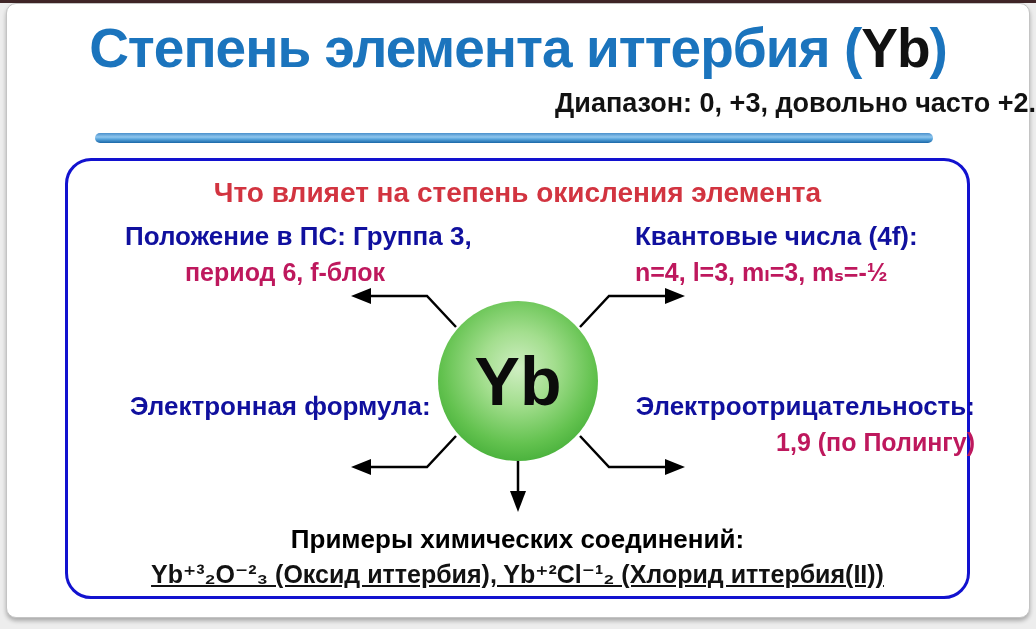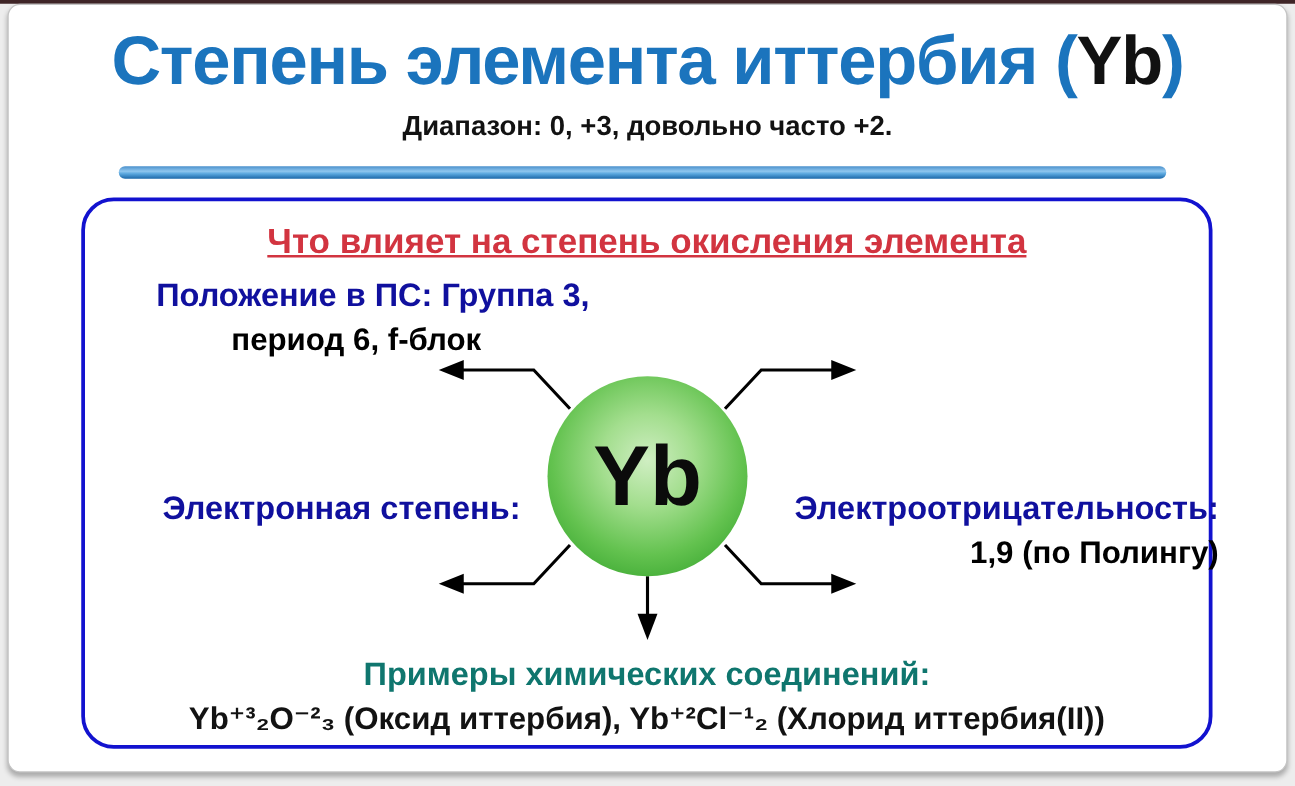--- a/index.html
+++ b/index.html
@@ -11,58 +11,58 @@
   .card{
     position:absolute;left:6px;top:3px;width:1022px;height:613px;background:#ffffff;
     border:1px solid #c4c4c4;border-radius:10px;box-shadow:0 3px 4px rgba(0,0,0,0.28);
   }
   .title{
     position:absolute;left:0;top:16px;width:1036px;text-align:center;
     font-size:55px;font-weight:bold;color:#1b74bd;letter-spacing:-1px;white-space:nowrap;
   }
   .title .element{color:#111111;}
   .subtitle{
-    position:absolute;left:0;top:88px;width:1036px;text-align:center;
-    font-size:22px;font-weight:bold;color:#121212;
+    position:absolute;left:0;top:88px;width:1036px;text-align:right;
+    font-size:27px;font-weight:bold;color:#121212;
   }
   .divider{
     position:absolute;left:95px;top:133px;width:838px;height:10px;border-radius:6px;
     background:linear-gradient(180deg,#4a90cc 0%,#8fc6ee 40%,#5aa7de 60%,#1b67a8 100%);
   }
   .factor-box{
     position:absolute;left:65px;top:158px;width:905px;height:441px;background:#ffffff;
     border:3px solid #1212cf;border-radius:26px;box-sizing:border-box;
   }
   .box-heading{
     position:absolute;left:65px;top:177px;width:905px;text-align:center;
-    font-size:28px;font-weight:bold;color:#d23440;text-decoration:underline;
+    font-size:28px;font-weight:bold;color:#d23440;
   }
   .factor{position:absolute;}
   .f-label{font-size:26px;font-weight:bold;color:#10109e;white-space:nowrap;}
-  .f-value{font-size:25px;font-weight:bold;color:#000000;margin-top:6px;white-space:nowrap;}
+  .f-value{font-size:25px;font-weight:bold;color:#be185d;margin-top:6px;white-space:nowrap;}
   #factor-position{left:125px;top:221px;width:320px;}
   #factor-position .f-value{text-align:center;}
   #factor-quantum{left:635px;top:221px;width:340px;}
   #factor-formula{left:130px;top:391px;width:330px;}
   #factor-formula .f-value{text-align:right;}
   #factor-electronegativity{left:635px;top:391px;width:340px;text-align:right;}
   .circle{
     position:absolute;left:438px;top:301px;width:160px;height:160px;border-radius:50%;
     background:radial-gradient(circle at 50% 42%,#cfeec2 0%,#a3de8e 30%,#63c24f 62%,#37a52e 88%,#2f9b28 100%);
     display:flex;align-items:center;justify-content:center;
   }
   .circle .sym{font-size:68px;font-weight:bold;color:#0b0b0b;line-height:1;}
   .arrows{position:absolute;left:0;top:0;width:1036px;height:629px;pointer-events:none;}
   .examples-label{
     position:absolute;left:65px;top:524px;width:905px;text-align:center;
-    font-size:26px;font-weight:bold;color:#0f766e;
+    font-size:26px;font-weight:bold;color:#000000;
   }
   .examples-value{
     position:absolute;left:65px;top:560px;width:905px;text-align:center;
-    font-size:25px;font-weight:bold;color:#121212;
+    font-size:25px;font-weight:bold;color:#121212;text-decoration:underline;
   }
 </style>
 </head>
 <body>
 
 <div id="stage">
   <div class="top-strip"></div>
   <div class="card"></div>
 
   <div class="title">
@@ -75,23 +75,27 @@
 
   <div class="factor-box"></div>
 
   <div class="box-heading">Что влияет на степень окисления элемента</div>
 
   <div class="factor" id="factor-position">
     <div class="f-label">Положение в ПС: Группа 3,</div>
     <div class="f-value">период 6, f-блок</div>
   </div>
 
+  <div class="factor" id="factor-quantum">
+    <div class="f-label">Квантовые числа (4f):</div>
+    <div class="f-value">n=4, l=3, mₗ=3, mₛ=-½</div>
+  </div>
 
   <div class="factor" id="factor-formula">
-    <div class="f-label">Электронная степень:</div>
+    <div class="f-label">Электронная формула:</div>
   </div>
 
   <div class="factor" id="factor-electronegativity">
     <div class="f-label">Электроотрицательность:</div>
     <div class="f-value">1,9 (по Полингу)</div>
   </div>
 
   <svg class="arrows" viewBox="0 0 1036 629" xmlns="http://www.w3.org/2000/svg">
     <g stroke="#000000" stroke-width="2.5" fill="none">
       <path d="M 370 296 H 427 L 456 327"></path>

